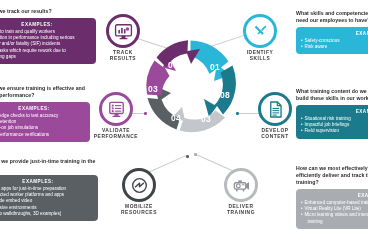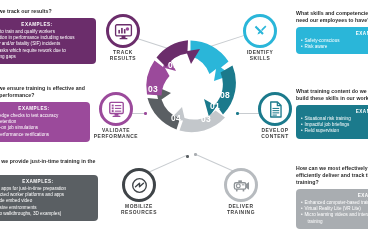--- a/index.html
+++ b/index.html
@@ -197,21 +197,21 @@
       </g>
 
       <g>
         <path d="M4,56.5 A45.5,45.5 0 0 1 11.5,22.5 L20,29 L25,17 L33,33 L22,30 L26.5,38 A30,30 0 0 0 18.5,57.5 Z" fill="#9b4a9b"></path>
       </g>
 
       <g>
         <path d="M13.5,19.5 A45.5,45.5 0 0 1 45,2.3 L44.5,13 L57,11 L48,26 L44,15.5 A30,30 0 0 0 23,29 Z" fill="#6b2d6b"></path>
       </g>
     </svg>
-    <div class="segnum" style="left:67px;top:24px;margin-top:39px;">01</div>
+    <div class="segnum" style="left:67px;top:24px;">01</div>
     <div class="segnum" style="left:77px;top:52px;">08</div>
     <div class="segnum" style="left:58px;top:76px;">03</div>
     <div class="segnum" style="left:28px;top:75px;">04</div>
     <div class="segnum" style="left:5px;top:46px;">03</div>
     <div class="segnum" style="left:25px;top:22px;">09</div>
   </div>
 
   <div class="node" style="left:96px;top:14px;width:54px;">
     <div class="disc" style="border:3.4px solid #6b2d6b;">
       <svg width="19" height="19" viewBox="0 0 24 24">

